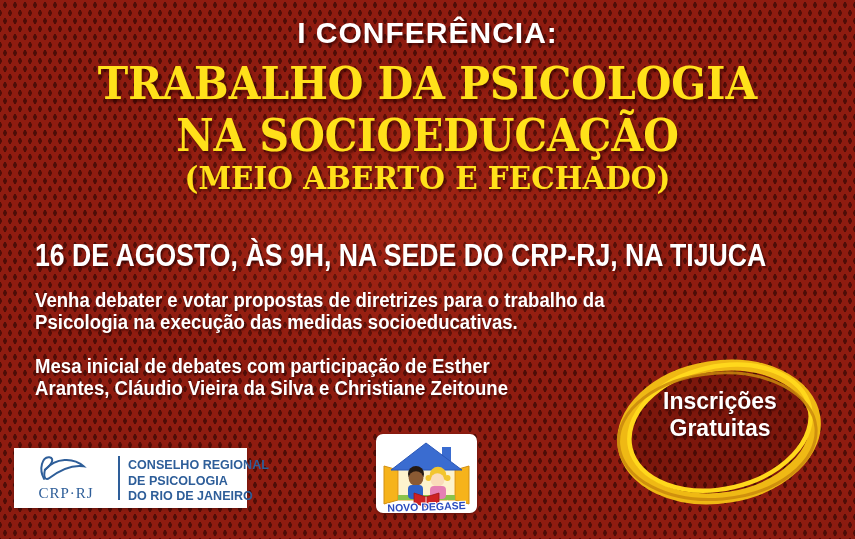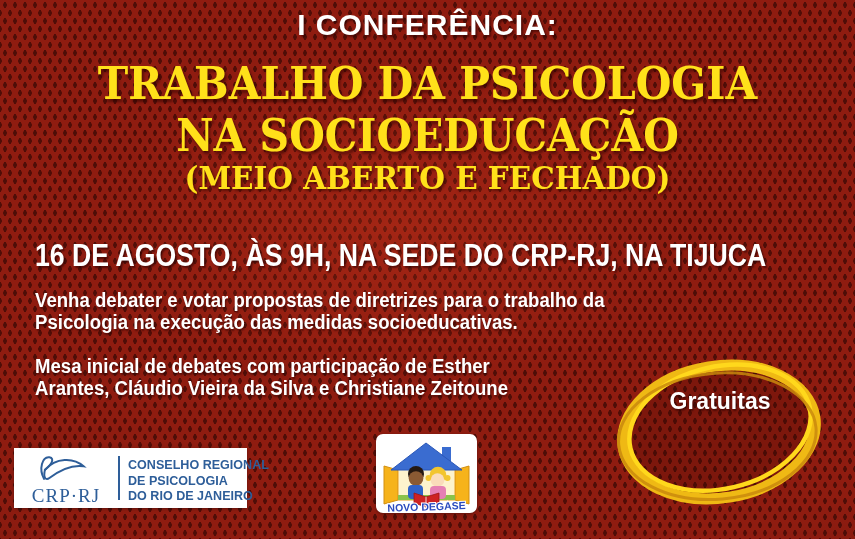--- a/index.html
+++ b/index.html
@@ -15,21 +15,21 @@
   }
   .vignette{
     position:absolute;inset:0;pointer-events:none;
     background:
       radial-gradient(ellipse 58% 50% at 46% 42%, rgba(255,80,40,.18) 0%, rgba(255,80,40,0) 60%),
       radial-gradient(ellipse 120% 115% at 50% 48%, rgba(0,0,0,0) 55%, rgba(25,0,0,.34) 100%);
   }
   .abs{position:absolute;white-space:nowrap;}
   .center{left:0;right:0;text-align:center;}
   .kicker{
-    top:8px;font-size:30px;font-weight:bold;color:#fff;letter-spacing:1px;
+    top:16px;font-size:30px;font-weight:bold;color:#fff;letter-spacing:1px;
     text-shadow:2px 2px 2px rgba(40,0,0,.55);
   }
   .title-line{
     font-family:"DejaVu Serif","Liberation Serif",serif;font-weight:bold;color:#ffe11a;
     font-size:44px;text-shadow:2px 3px 3px rgba(45,4,0,.6);
     transform:scaleX(.93);transform-origin:center;
   }
   .title-1{top:58px;}
   .title-2{top:110px;}
   .subtitle{
@@ -52,21 +52,21 @@
     left:612px;top:388px;width:216px;text-align:center;color:#fff;font-weight:bold;
     font-size:23px;line-height:27px;text-shadow:1px 2px 2px rgba(40,0,0,.6);
   }
   .crp-box{
     left:14px;top:448px;width:233px;height:60px;background:#fff;
     box-shadow:0 1px 3px rgba(0,0,0,.35);
   }
   .crp-bird{position:absolute;left:16px;top:3px;}
   .crp-acronym{
     position:absolute;left:8px;top:37px;width:88px;text-align:center;
-    font-family:"Liberation Serif",serif;color:#2e5e99;font-size:19px;letter-spacing:1px;
+    font-family:"Liberation Serif",serif;color:#2e5e99;font-size:15px;letter-spacing:1px;
   }
   .crp-divider{position:absolute;left:104px;top:8px;width:2px;height:44px;background:#2e5e99;}
   .crp-name{
     position:absolute;left:114px;top:9px;color:#2e5e99;font-weight:bold;font-size:13.5px;
     line-height:15.5px;transform:scaleX(.93);transform-origin:left top;white-space:nowrap;
   }
   .degase-box{
     left:376px;top:434px;width:101px;height:79px;background:#fff;border-radius:7px;
     box-shadow:0 1px 3px rgba(0,0,0,.35);
   }
@@ -92,20 +92,21 @@
     <div>Mesa inicial de debates com participação de Esther</div>
     <div>Arantes, Cláudio Vieira da Silva e Christiane Zeitoune</div>
   </div>
 
   <svg class="abs badge-svg" width="216" height="160" viewBox="0 0 216 160">
     <ellipse cx="108" cy="80" rx="97" ry="66" fill="rgba(55,4,0,0.20)" stroke="#EFB914" stroke-width="11" transform="rotate(-9 108 80)"></ellipse>
     <ellipse cx="110" cy="76" rx="92" ry="61" fill="none" stroke="#FFD81C" stroke-width="4.5" transform="rotate(-13 108 80)"></ellipse>
     <ellipse cx="106" cy="84" rx="99" ry="63" fill="none" stroke="#C9880D" stroke-width="3" opacity="0.85" transform="rotate(-5 108 80)"></ellipse>
   </svg>
   <div class="abs badge-text">
+    <div>Inscrições</div>
     <div>Gratuitas</div>
   </div>
 
   <div class="abs crp-box">
     <svg class="crp-bird" width="64" height="36" viewBox="0 0 64 40">
       <g fill="none" stroke="#2E5E99" stroke-width="2.2" stroke-linecap="round">
         <path d="M12,31 C6,20 10,6 18,7 C25,8 19,17 13,21"></path>
         <path d="M13,21 C25,7 45,7 56,17 C43,15 30,21 18,30 C14,33 11,30 13,21 Z"></path>
       </g>
     </svg>

